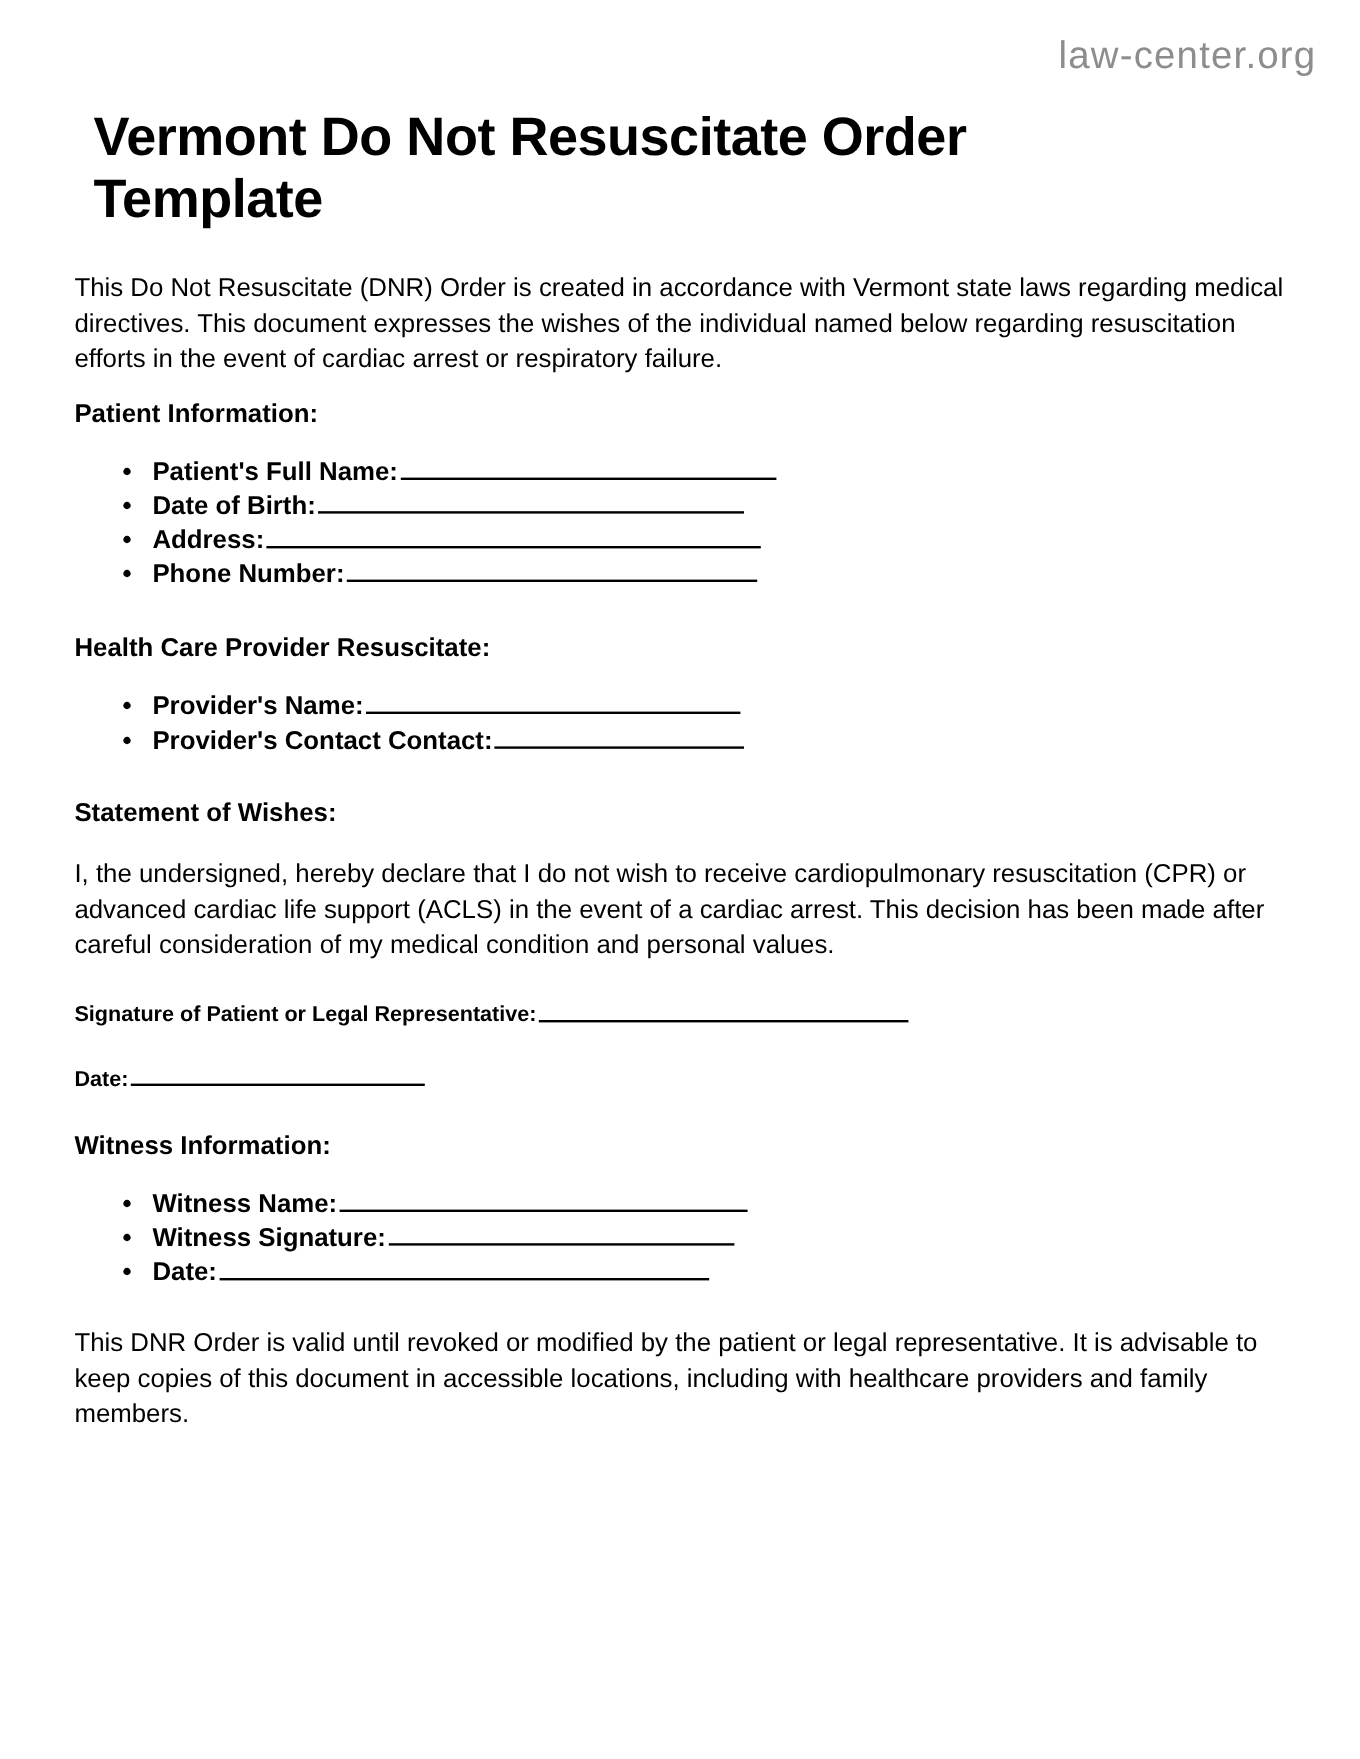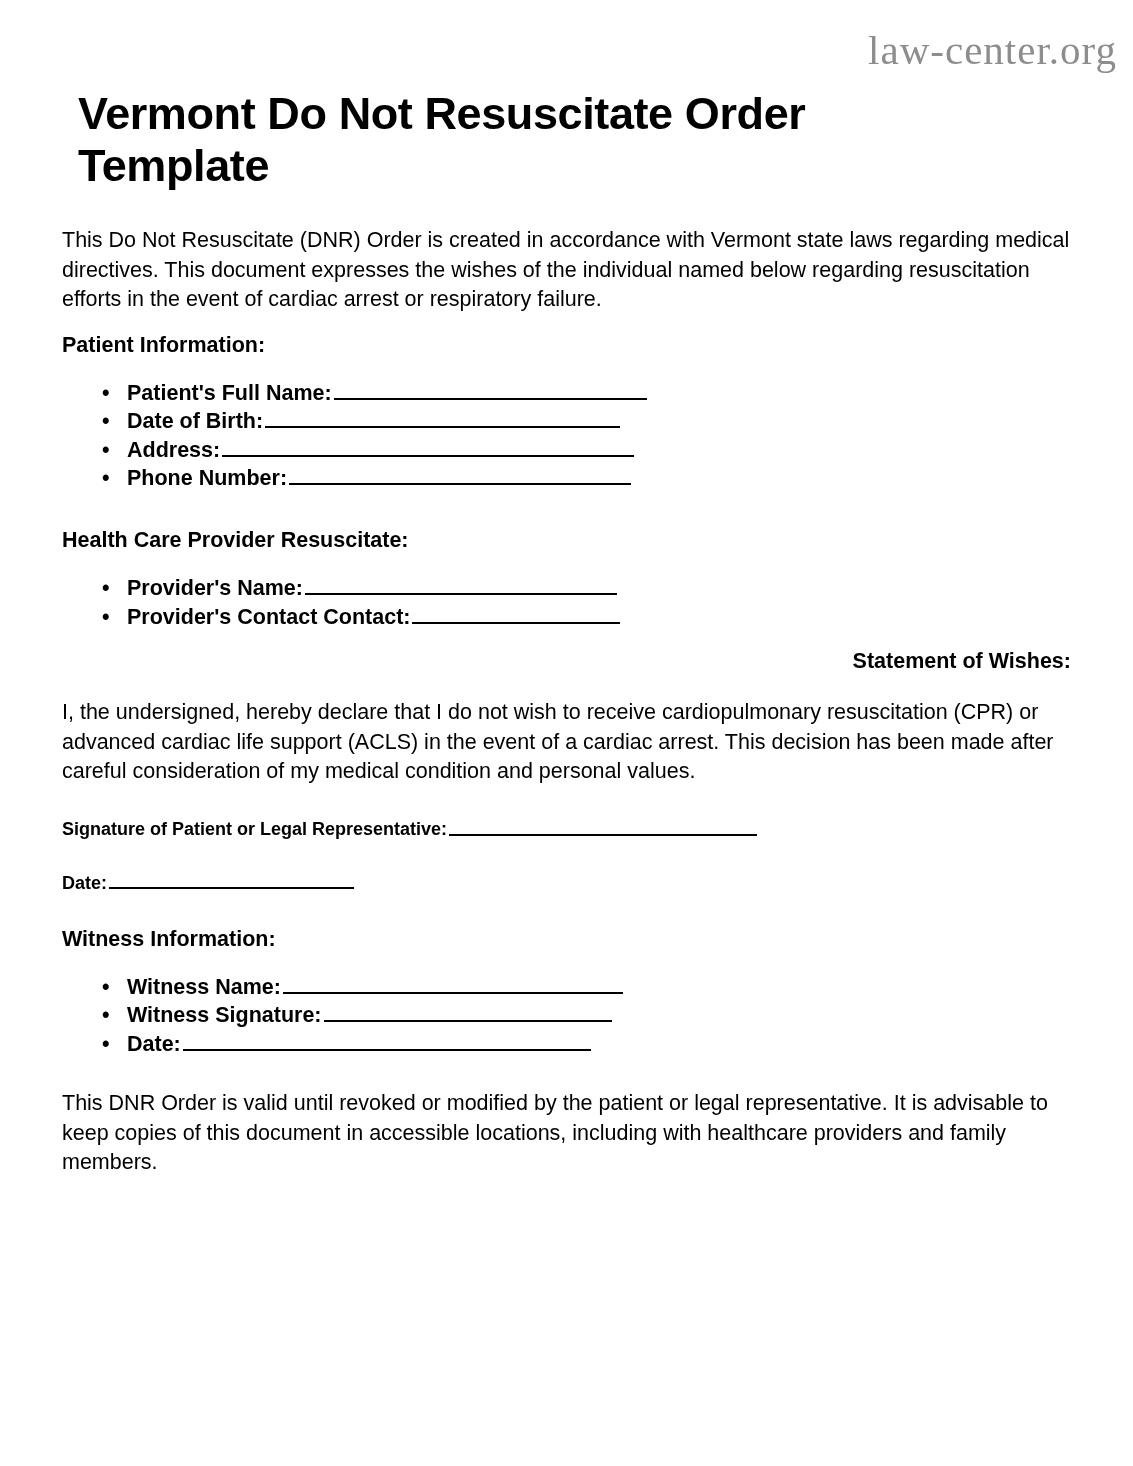--- a/index.html
+++ b/index.html
@@ -23,23 +23,23 @@
     height: 1466px;
     box-sizing: border-box;
     padding: 0 62px;
     overflow: hidden;
   }
 
   
   .watermark {
     position: absolute;
     top: 30px;
-    right: 16px;
-    font-family: Liberation Serif, serif;
-    font-size: 41px;
+    right: 36px;
+    font-family: Liberation Sans, sans-serif;
+    font-size: 32px;
     line-height: 1;
     letter-spacing: 1px;
     color: #8d8d8d;
     white-space: nowrap;
     user-select: none;
   }
 
   
   .doc-title {
     margin: 16px;
@@ -64,21 +64,21 @@
 
   
   .section-heading {
     font-size: 21.5px;
     line-height: 1.3;
     font-weight: bold;
     margin: 0;
   }
   .h-patient   { margin-top: 17px; }
   .h-provider  { margin-top: 34px; }
-  .h-wishes    { margin-top: 17px; text-align: right; }
+  .h-wishes    { margin-top: 33px; }
   .h-witness   { margin-top: 30px; }
 
   
   ul.field-list {
     list-style: none;
     margin: 19px 0 0 0;
     padding: 0 0 0 34px;
   }
   ul.field-list li {
     position: relative;

